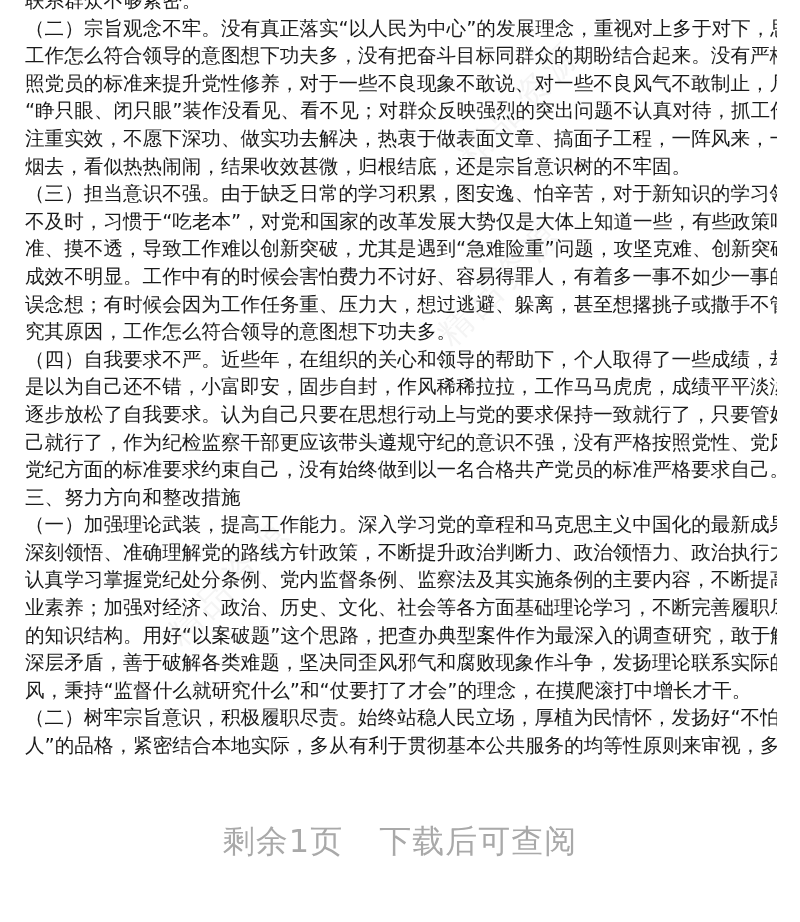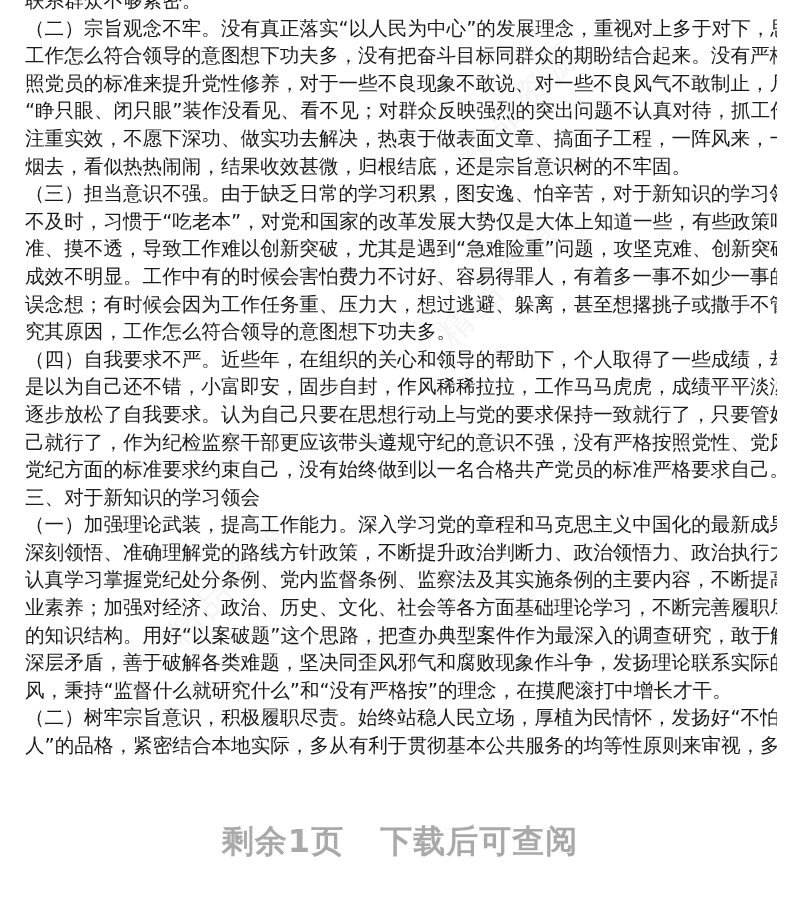--- a/index.html
+++ b/index.html
@@ -48,21 +48,20 @@
     }
     .more-banner {
       position: absolute;
       left: 0;
       top: 820px;
       width: 800px;
       text-align: center;
       font-size: 32px;
       color: #a9a9a9;
       letter-spacing: 1px;
-      font-weight: bold;
     }
     .more-banner .gap {
       display: inline-block;
       width: 36px;
     }
   </style>
 </head>
 <body>
 
 <div class="watermark" style="left:420px; top:260px;">精品资源</div>
@@ -81,27 +80,27 @@
     <div class="line">不及时，习惯于“吃老本”，对党和国家的改革发展大势仅是大体上知道一些，有些政策吃不</div>
     <div class="line">准、摸不透，导致工作难以创新突破，尤其是遇到“急难险重”问题，攻坚克难、创新突破的</div>
     <div class="line">成效不明显。工作中有的时候会害怕费力不讨好、容易得罪人，有着多一事不如少一事的错</div>
     <div class="line">误念想；有时候会因为工作任务重、压力大，想过逃避、躲离，甚至想撂挑子或撒手不管。</div>
     <div class="line last">究其原因，工作怎么符合领导的意图想下功夫多。</div>
     <div class="line">（四）自我要求不严。近些年，在组织的关心和领导的帮助下，个人取得了一些成绩，却总</div>
     <div class="line">是以为自己还不错，小富即安，固步自封，作风稀稀拉拉，工作马马虎虎，成绩平平淡淡，</div>
     <div class="line">逐步放松了自我要求。认为自己只要在思想行动上与党的要求保持一致就行了，只要管好自</div>
     <div class="line">己就行了，作为纪检监察干部更应该带头遵规守纪的意识不强，没有严格按照党性、党风、</div>
     <div class="line last">党纪方面的标准要求约束自己，没有始终做到以一名合格共产党员的标准严格要求自己。</div>
-    <div class="line last">三、对于新知识的学习领会</div>
+    <div class="line last">三、努力方向和整改措施</div>
     <div class="line">（一）加强理论武装，提高工作能力。深入学习党的章程和马克思主义中国化的最新成果，</div>
     <div class="line">深刻领悟、准确理解党的路线方针政策，不断提升政治判断力、政治领悟力、政治执行力；</div>
     <div class="line">认真学习掌握党纪处分条例、党内监督条例、监察法及其实施条例的主要内容，不断提高专</div>
     <div class="line">业素养；加强对经济、政治、历史、文化、社会等各方面基础理论学习，不断完善履职尽责</div>
     <div class="line">的知识结构。用好“以案破题”这个思路，把查办典型案件作为最深入的调查研究，敢于触及</div>
     <div class="line">深层矛盾，善于破解各类难题，坚决同歪风邪气和腐败现象作斗争，发扬理论联系实际的学</div>
-    <div class="line last">风，秉持“监督什么就研究什么”和“没有严格按”的理念，在摸爬滚打中增长才干。</div>
+    <div class="line last">风，秉持“监督什么就研究什么”和“仗要打了才会”的理念，在摸爬滚打中增长才干。</div>
     <div class="line">（二）树牢宗旨意识，积极履职尽责。始终站稳人民立场，厚植为民情怀，发扬好“不怕得罪</div>
     <div class="line">人”的品格，紧密结合本地实际，多从有利于贯彻基本公共服务的均等性原则来审视，多从</div>
   </div>
 
 <div class="more-banner">
   <span>剩余1页</span><span class="gap"></span><span>下载后可查阅</span>
 </div>
 
 </body></html>

